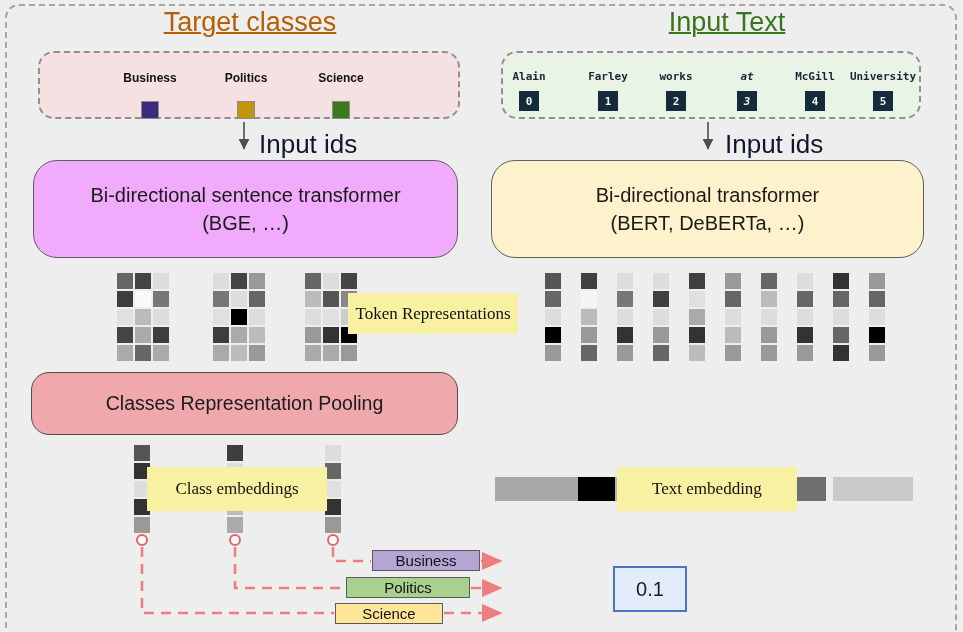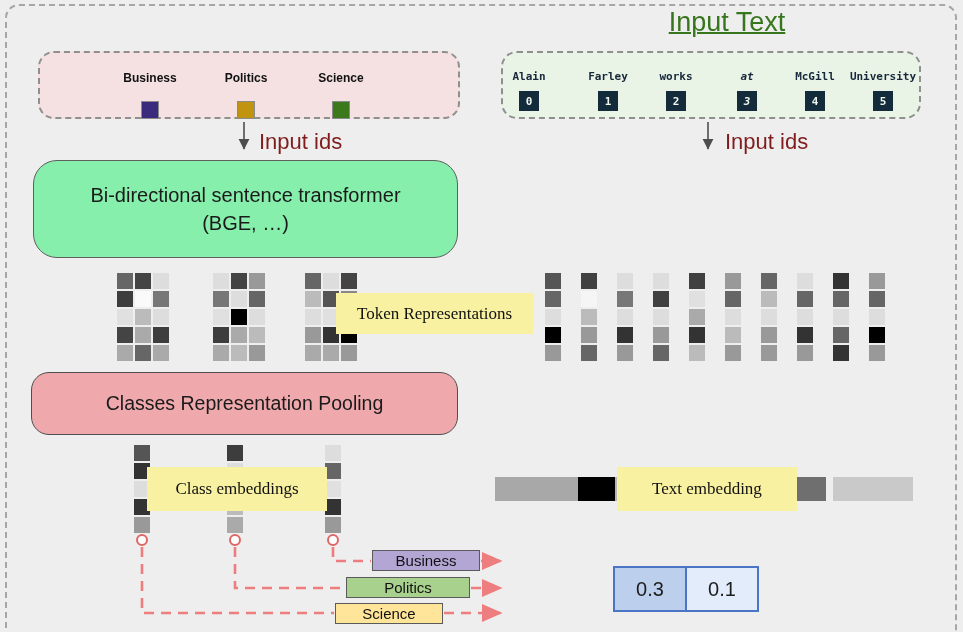--- a/index.html
+++ b/index.html
@@ -15,38 +15,38 @@
   #panel-classes{left:38px;width:422px;background:#f6e1e2}
   #panel-text{left:501px;width:420px;background:#e9f3e6}
   .tc-item{position:absolute;top:18px;width:80px;text-align:center}
   .tc-label{font-size:12px;font-weight:bold;color:#111}
   .tc-swatch{width:18px;height:18px;margin:16px auto 0;border:1px solid #8a8a8a}
   .tok-item{position:absolute;top:17px;width:76px;text-align:center}
   .tok-text{font-family:"DejaVu Sans Mono",monospace;font-weight:bold;font-size:11px;color:#16283a}
   .tok-id{width:20px;height:20px;margin:8px auto 0;background:#142b3c;color:#eef6ee;
           font-family:"DejaVu Sans Mono",monospace;font-weight:bold;font-size:11px;
           display:flex;align-items:center;justify-content:center}
-  .ids-label{position:absolute;font-size:22px;color:#7f1d1d;z-index:1}
+  .ids-label{position:absolute;font-size:26px;color:#0f172a;z-index:1}
   #ids-label-left{left:259px;top:129px}
   #ids-label-right{left:725px;top:129px}
   .encoder{position:absolute;top:160px;height:98px;border:1.5px solid #5f5f5f;border-radius:24px;
            display:flex;flex-direction:column;align-items:center;justify-content:center;
            font-size:20px;line-height:28px;text-align:center;z-index:1}
-  #encoder-classes{left:33px;width:425px;background:#86efac}
+  #encoder-classes{left:33px;width:425px;background:#f0abfc}
   #encoder-text{left:491px;width:433px;background:#fdf2cb}
   .pooling{position:absolute;top:372px;height:63px;border:1.5px solid #4f4f4f;border-radius:18px;
            display:flex;align-items:center;justify-content:center;font-size:19.5px;z-index:1}
   #pooling-classes{left:31px;width:427px;background:#efa9ad}
   #pooling-text{left:491px;width:430px;background:#efa9ad}
   .grid{position:absolute;top:273px;display:grid;grid-template-columns:repeat(3,16px);grid-auto-rows:16px;gap:2px}
   .vcol{position:absolute;display:grid;grid-auto-rows:16px;gap:2px;width:16px}
   .cell{width:16px;height:16px}
   .note{position:absolute;background:#f8f1a1;font-family:"Liberation Serif",serif;font-size:17px;color:#111;
         display:flex;align-items:center;justify-content:center;z-index:4}
-  #note-token-reps{left:336px;top:293px;width:197px;height:41px}
+  #note-token-reps{left:348px;top:293px;width:170px;height:41px}
   #note-class-emb{left:147px;top:467px;width:180px;height:44px}
   #note-text-emb{left:617px;top:467px;width:180px;height:44px}
   #text-emb-row{position:absolute;left:495px;top:477px;height:24px;display:flex;z-index:1}
   .seg{height:24px}
   #scorer{position:absolute;left:502px;top:492px;width:116px;height:79px;border-radius:50%;
           background:#d8d1e8;border:2px solid #31456e;display:flex;align-items:center;justify-content:center;
           font-size:13px;font-weight:bold;color:#111;z-index:5}
   .class-tag{position:absolute;height:21px;border:1.5px solid #5a5a5a;display:flex;align-items:center;justify-content:center;
              font-size:15px;color:#111;z-index:3}
   #score-row{position:absolute;left:613px;top:566px;display:flex;z-index:4}
@@ -54,20 +54,21 @@
               font-size:20px;color:#1d1d1d}
   .score-cell + .score-cell{margin-left:-2px}
   svg.overlay{position:absolute;inset:0;z-index:2}
 </style>
 </head>
 <body>
 
 <div id="canvas">
   <div class="outer-border"></div>
 
+  <div class="title" id="title-target" style="color: rgb(180, 95, 6);">Target classes</div>
   <div class="title" id="title-input" style="color: rgb(56, 118, 29);">Input Text</div>
 
   <div class="panel" id="panel-classes">
     <div>
         <div class="tc-item" style="left: 70px;">
           <div class="tc-label">Business</div>
           <div class="tc-swatch" style="background: rgb(59, 43, 125);"></div>
         </div>
         <div class="tc-item" style="left: 166px;">
           <div class="tc-label">Politics</div>
@@ -107,20 +108,24 @@
         </div>
       </div>
   </div>
 
   <div class="ids-label" id="ids-label-left">Input ids</div>
   <div class="ids-label" id="ids-label-right">Input ids</div>
 
   <div class="encoder" id="encoder-classes">
     <div>Bi-directional sentence transformer</div>
     <div>(BGE, …)</div>
+  </div>
+  <div class="encoder" id="encoder-text">
+    <div>Bi-directional transformer</div>
+    <div>(BERT, DeBERTa, …)</div>
   </div>
 
   <div class="layer">
     <div>
         <div class="grid" style="left: 117px;">
           <div class="cell" style="background: rgb(102, 102, 102);"></div>
           <div class="cell" style="background: rgb(68, 68, 68);"></div>
           <div class="cell" style="background: rgb(221, 221, 221);"></div>
           <div class="cell" style="background: rgb(61, 61, 61);"></div>
           <div class="cell" style="background: rgb(250, 250, 250);"></div>
@@ -313,16 +318,15 @@
   </svg>
 
   <div>
       <div class="class-tag" style="left: 372px; top: 550px; width: 108px; background: rgb(179, 166, 213);">Business</div>
       <div class="class-tag" style="left: 346px; top: 577px; width: 124px; background: rgb(169, 209, 142);">Politics</div>
       <div class="class-tag" style="left: 335px; top: 603px; width: 108px; background: rgb(255, 229, 153);">Science</div>
     </div>
 
 
   <div id="score-row">
-      <div class="score-cell" style="background: rgb(188, 207, 236);">0.3</div>
       <div class="score-cell" style="background: rgb(226, 236, 250);">0.1</div>
     </div>
 </div>
 
 </body></html>

